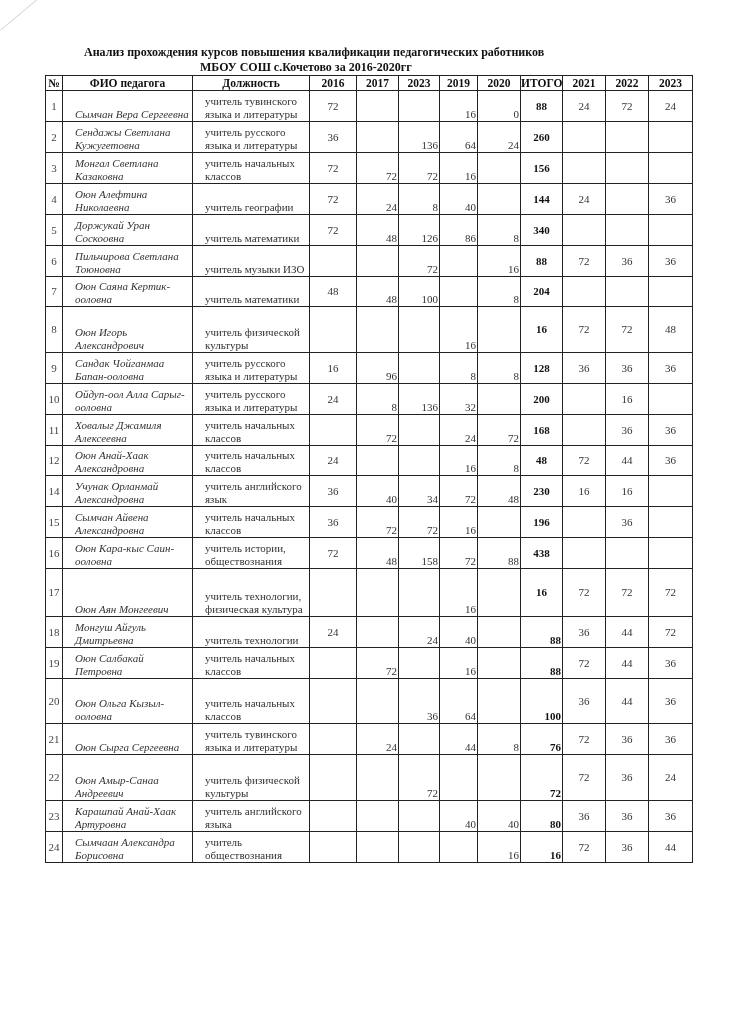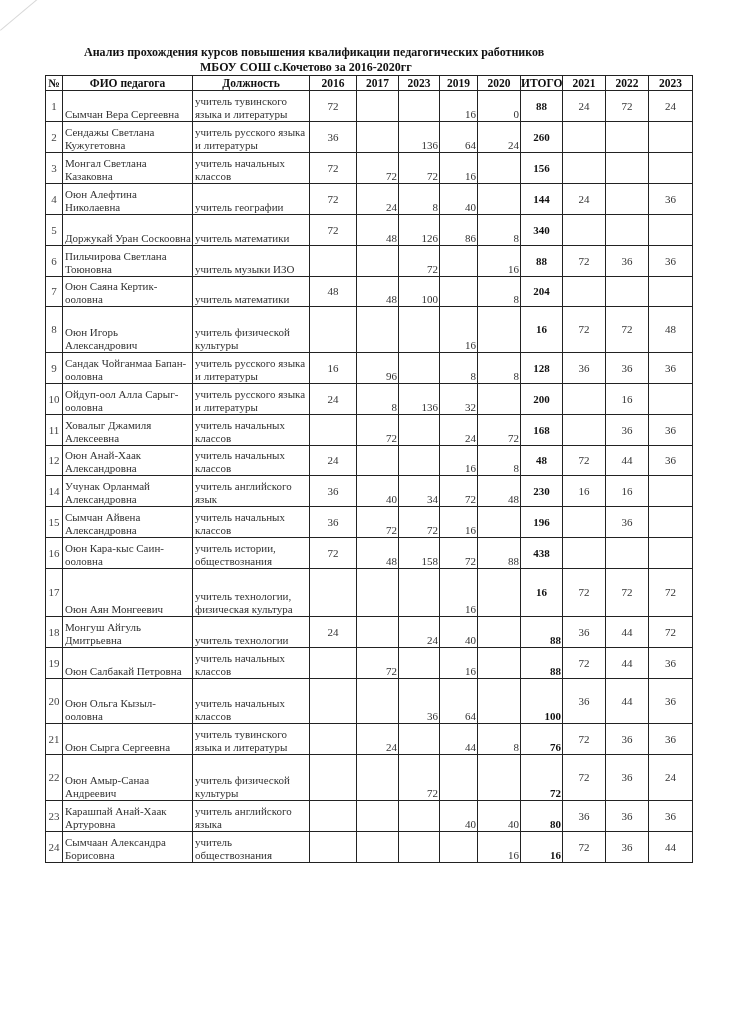--- a/index.html
+++ b/index.html
@@ -4,22 +4,22 @@
 <style>
   html, body { margin:0; padding:0; background:#ffffff; }
   body { width:745px; height:1024px; position:relative; overflow:hidden; font-family:"Liberation Serif", serif; color:#111; }
   .scan-line { position:absolute; left:0; top:30px; width:90px; height:1px; background:#d8d8d8; transform-origin:left top; transform:rotate(-40deg); }
   .title1 { position:absolute; left:84px; top:45px; font-size:12px; font-weight:bold; letter-spacing:0; white-space:nowrap;font-family:Liberation Serif, serif; }
   .title2 { position:absolute; left:200px; top:60px; font-size:12px; font-weight:bold; white-space:nowrap; }
   table { position:absolute; left:45px; top:75px; border-collapse:collapse; table-layout:fixed; width:647px; }
   td, th { border:1px solid #222; padding:0; font-size:11px; line-height:13px; vertical-align:middle; overflow:hidden; }
   th { font-weight:bold; font-size:11.5px; text-align:center; height:14px; }
   td.num { text-align:center; color:#444; }
-  td.name, td.pos { padding-left:2px; color:#333; }
-  td.name { vertical-align:bottom; }
+  td.name, td.pos { padding-left:12px; color:#333; }
+  td.name { vertical-align:bottom;font-style:italic; }
   td.pos { vertical-align:bottom; }
   td.v { text-align:right; vertical-align:bottom; padding-right:1px; color:#333; }
   td.v1 { text-align:center; vertical-align:middle; color:#333; }
   td.tot { text-align:center; font-weight:bold; color:#111; vertical-align:middle; }
   td.tot.br { text-align:right; vertical-align:bottom; padding-right:1px; }
   td.fut { text-align:center; color:#333; vertical-align:middle; }
 </style>
 </head>
 <body>
 

